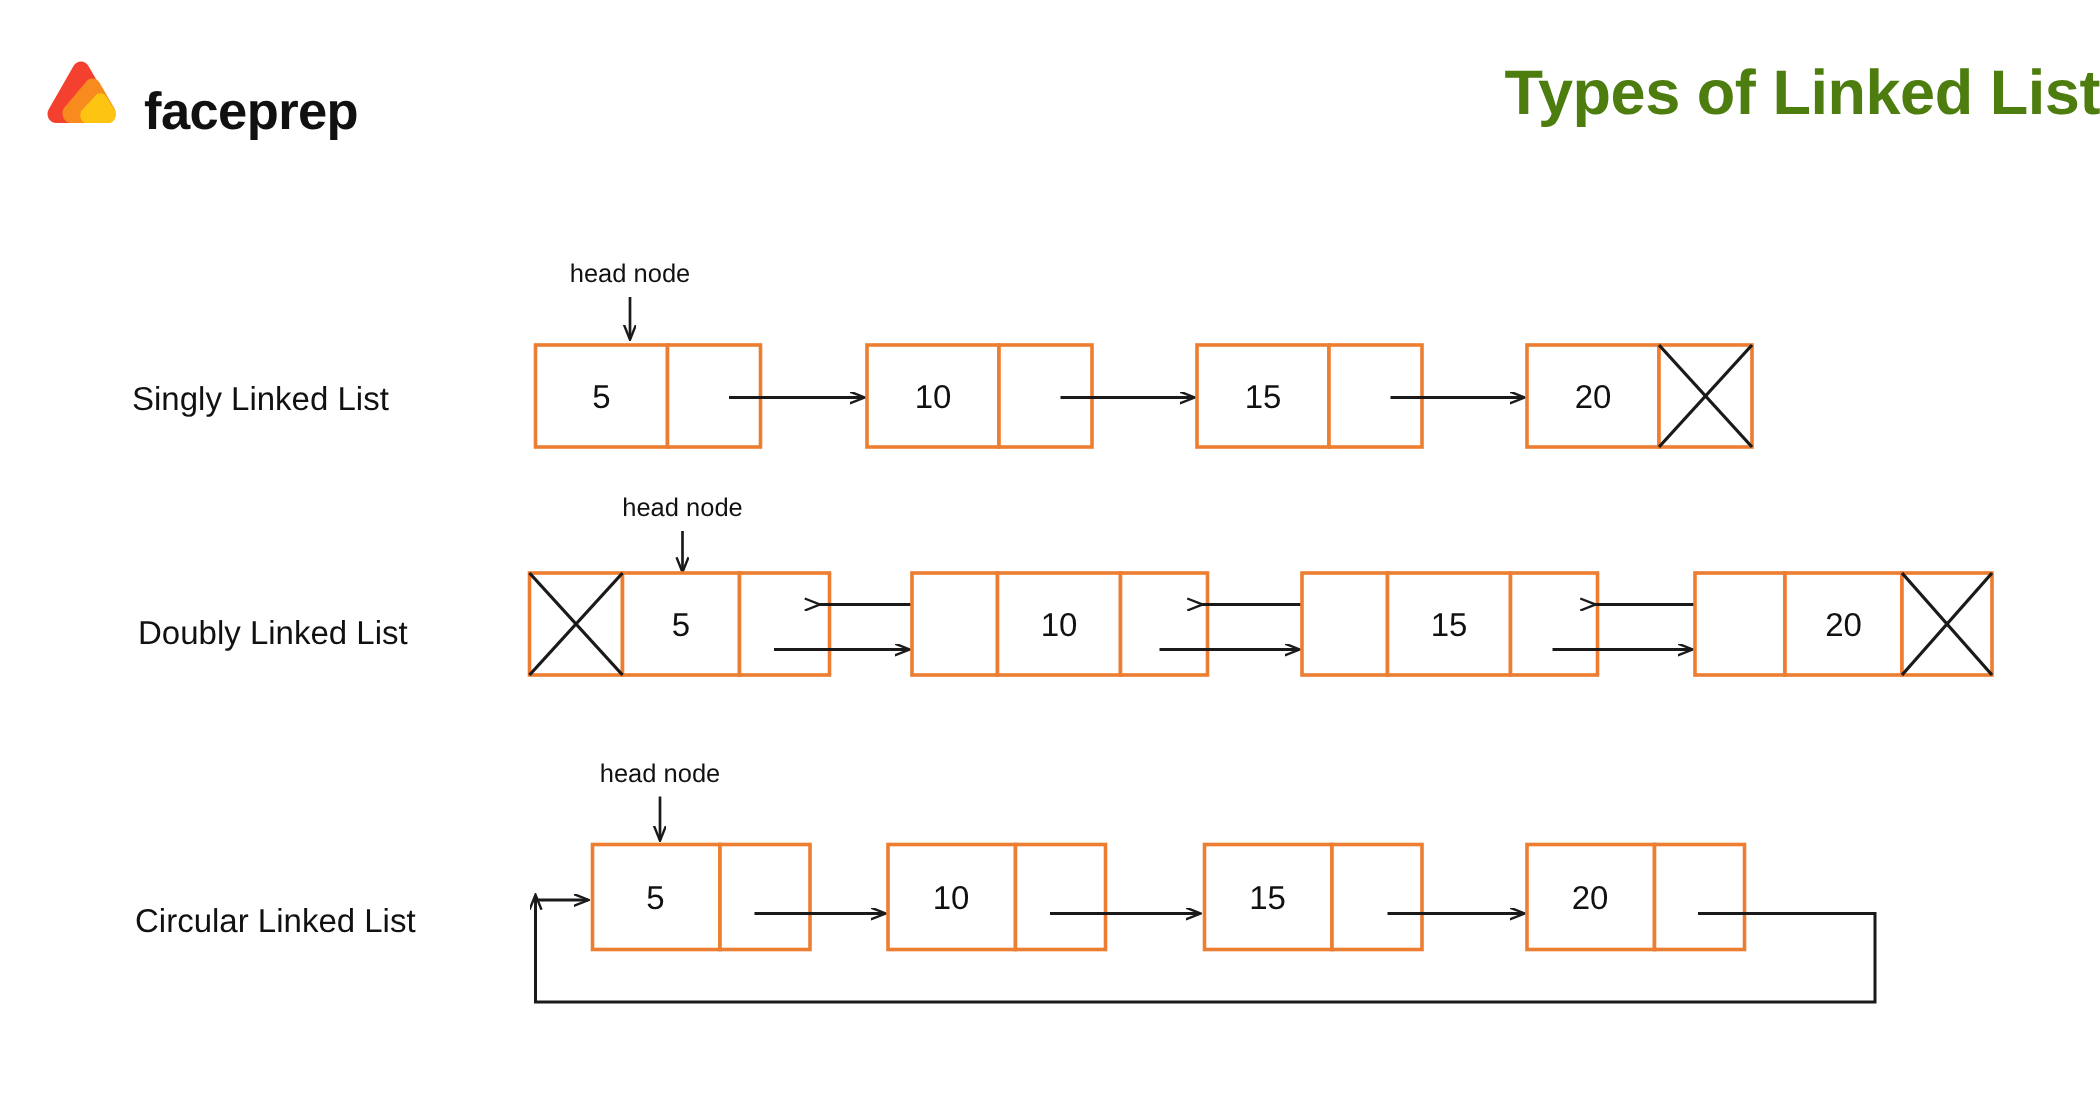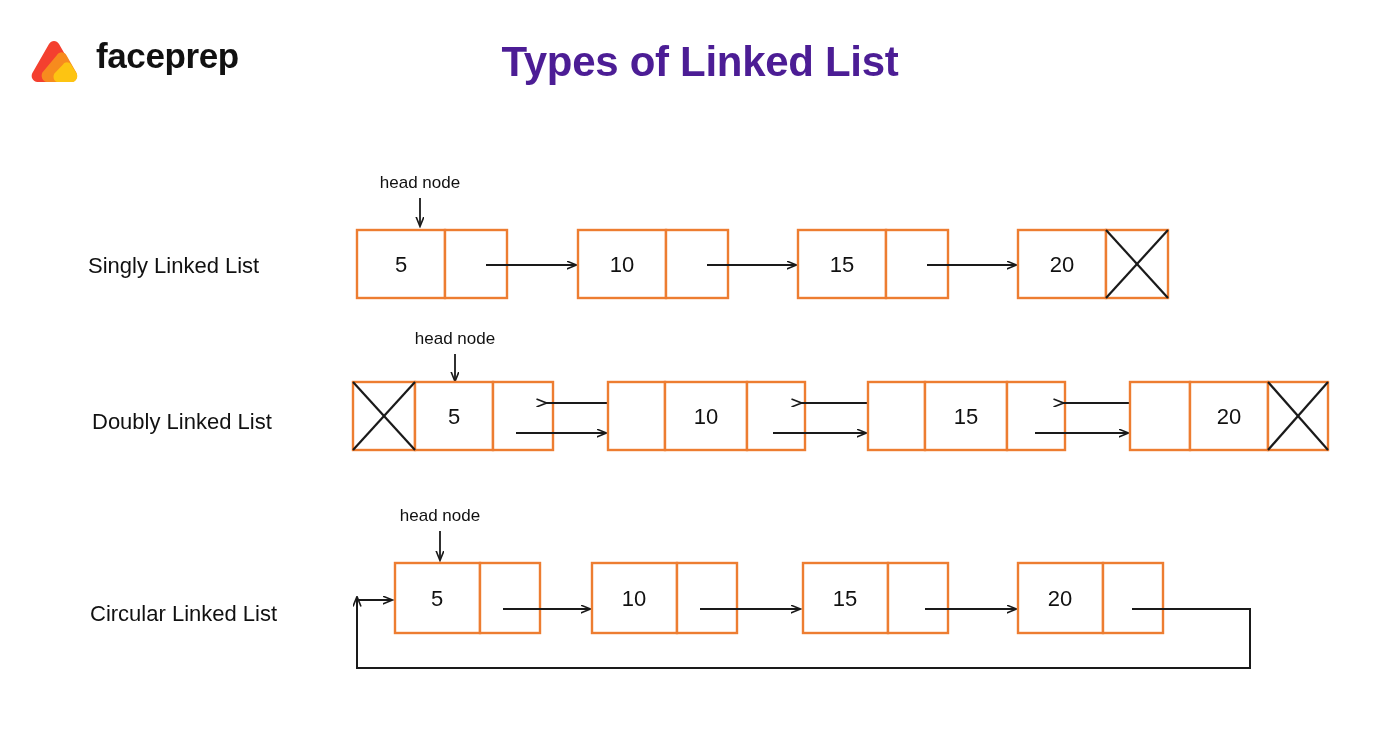--- a/index.html
+++ b/index.html
@@ -18,41 +18,41 @@
     height: 734px;
     background: #ffffff;
     overflow: hidden;
   }
   
   #brand {
     position: absolute;
     left: 26px;
     top: 38px;
     display: flex;
-    align-items: flex-start;
+    align-items: flex-end;
     gap: 14px;
   }
   #brand-logo { display: block; }
   #brand-name {
     font-size: 35px;
     font-weight: 600;
     letter-spacing: -0.4px;
     color: #111111;
     line-height: 1;
   }
   #page-title {
     position: absolute;
     left: 0;
     top: 38px;
     width: 1400px;
-    text-align: center;
+    text-align: right;
     font-size: 42px;
     font-weight: 600;
     letter-spacing: -0.3px;
-    color: #4c1d95;
+    color: #4d7c0f;
   }
   
   #diagram {
     position: absolute;
     left: 0;
     top: 0;
   }
   .row-label {
     font-size: 22px;
     fill: #111111;

